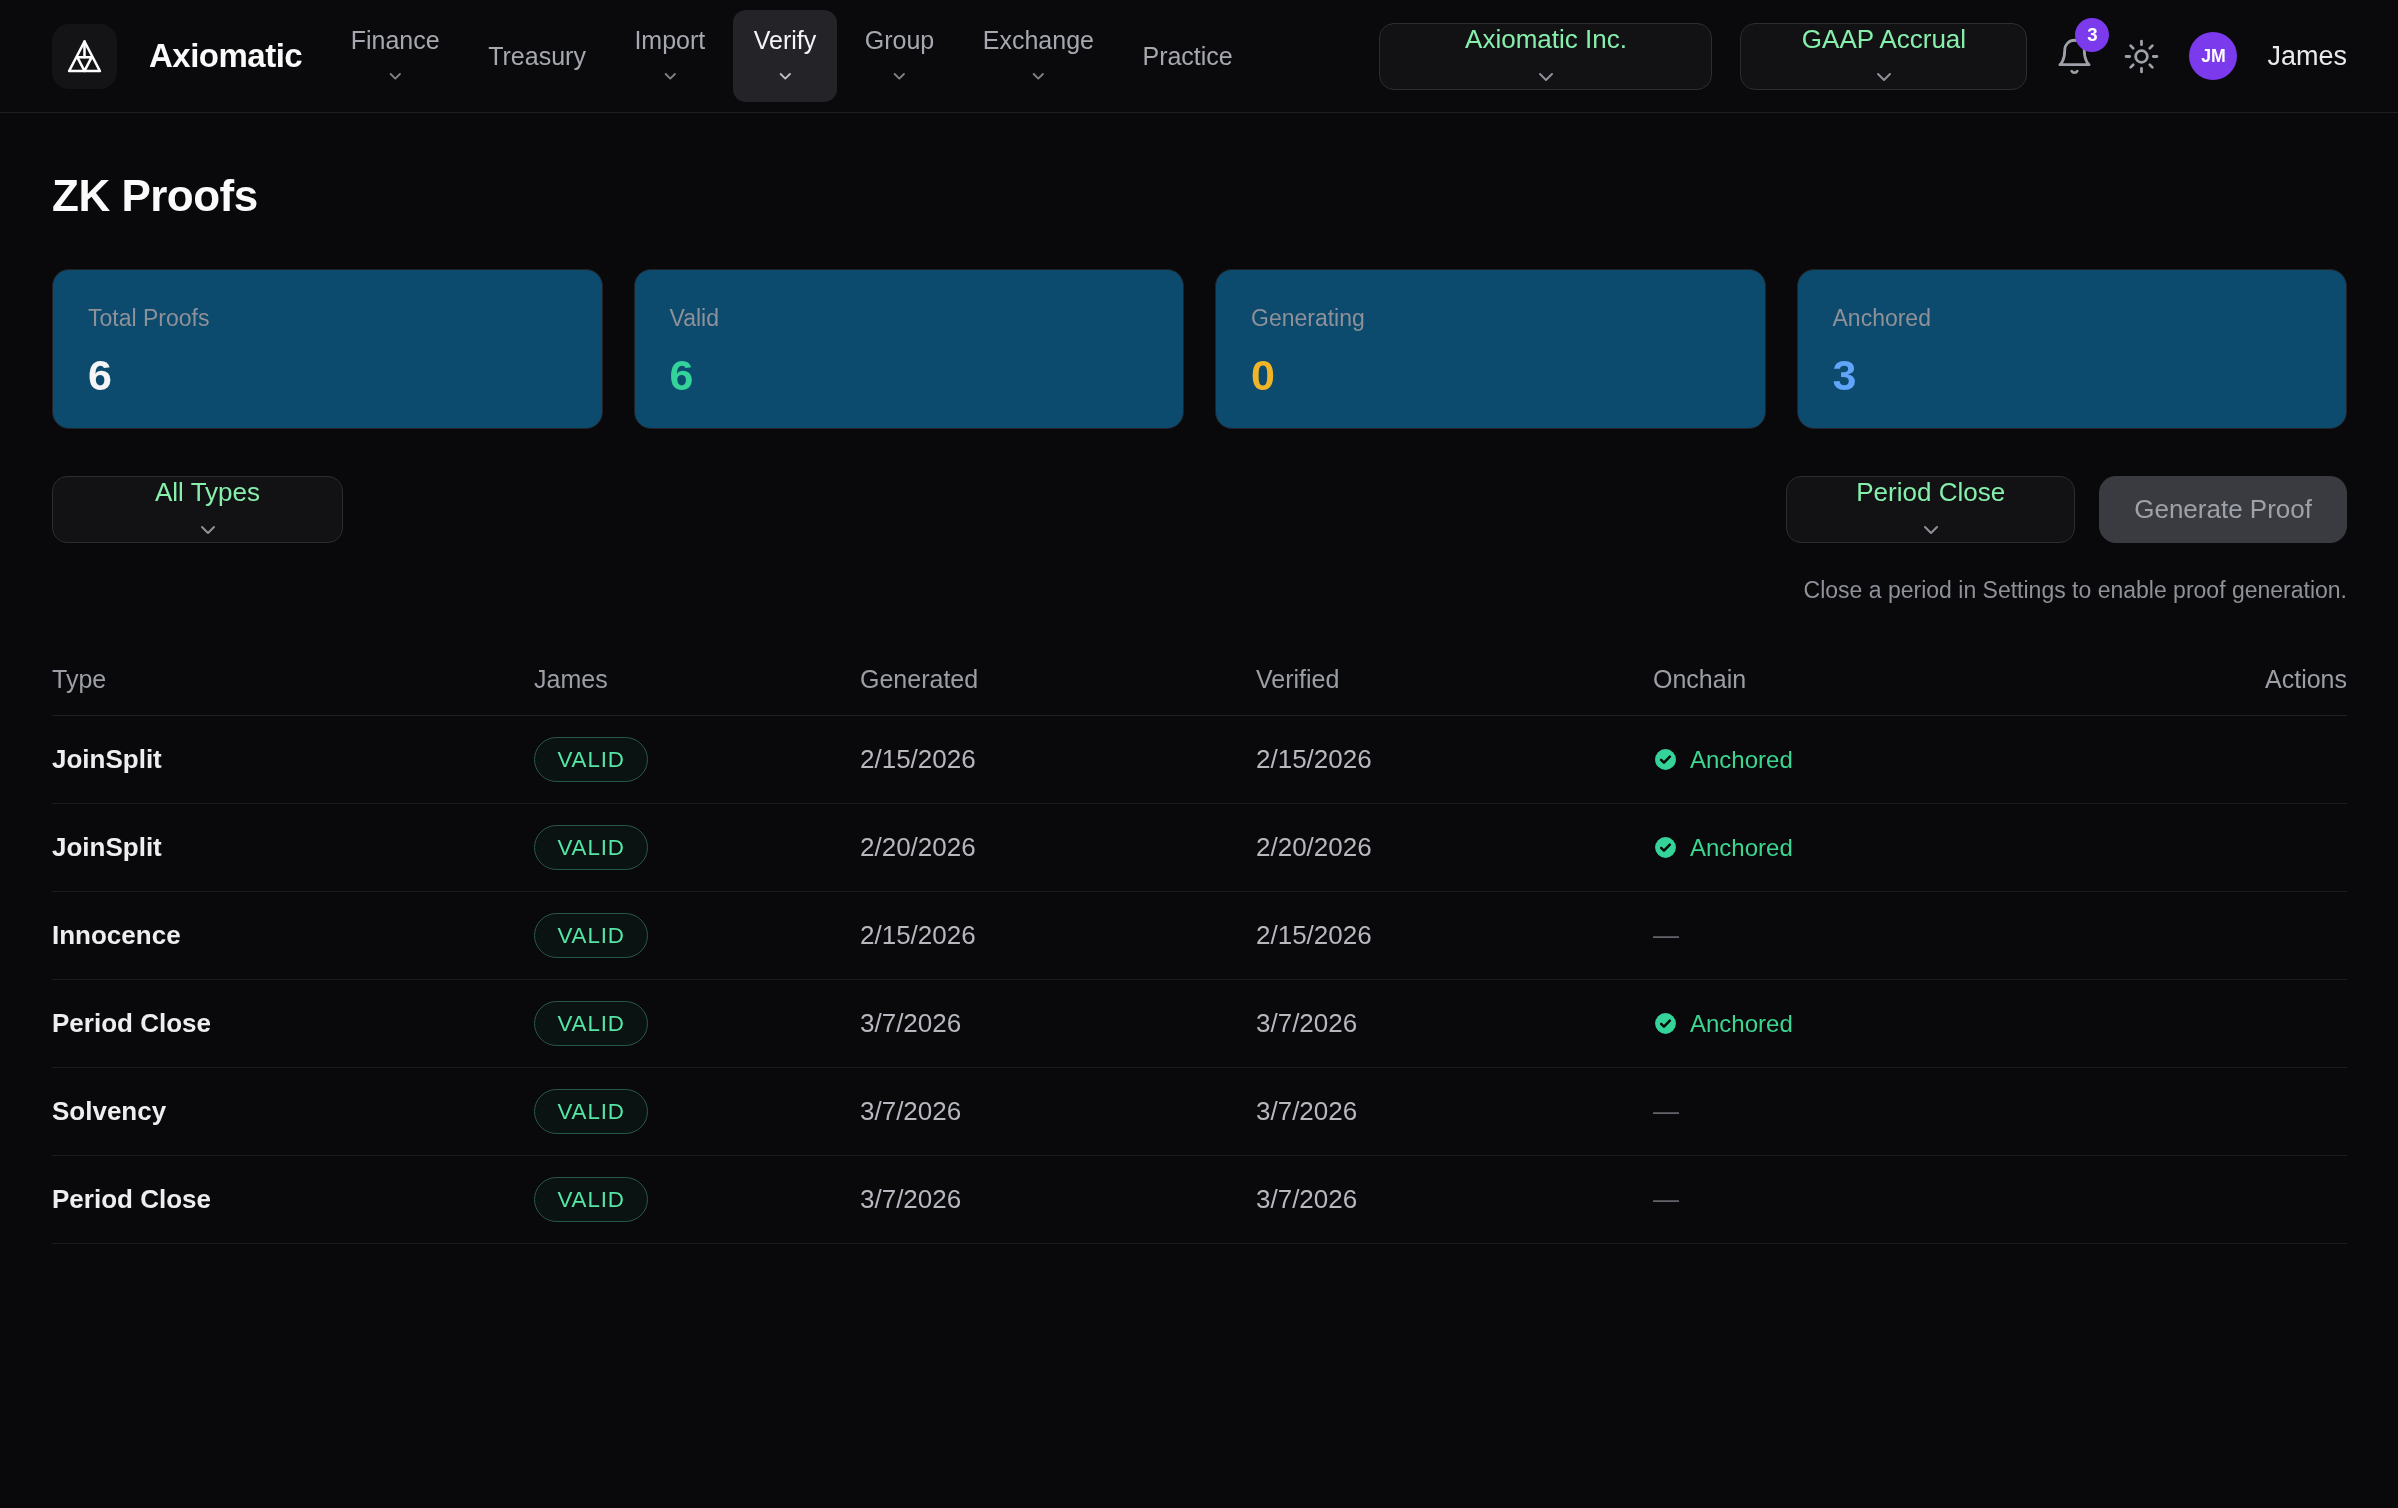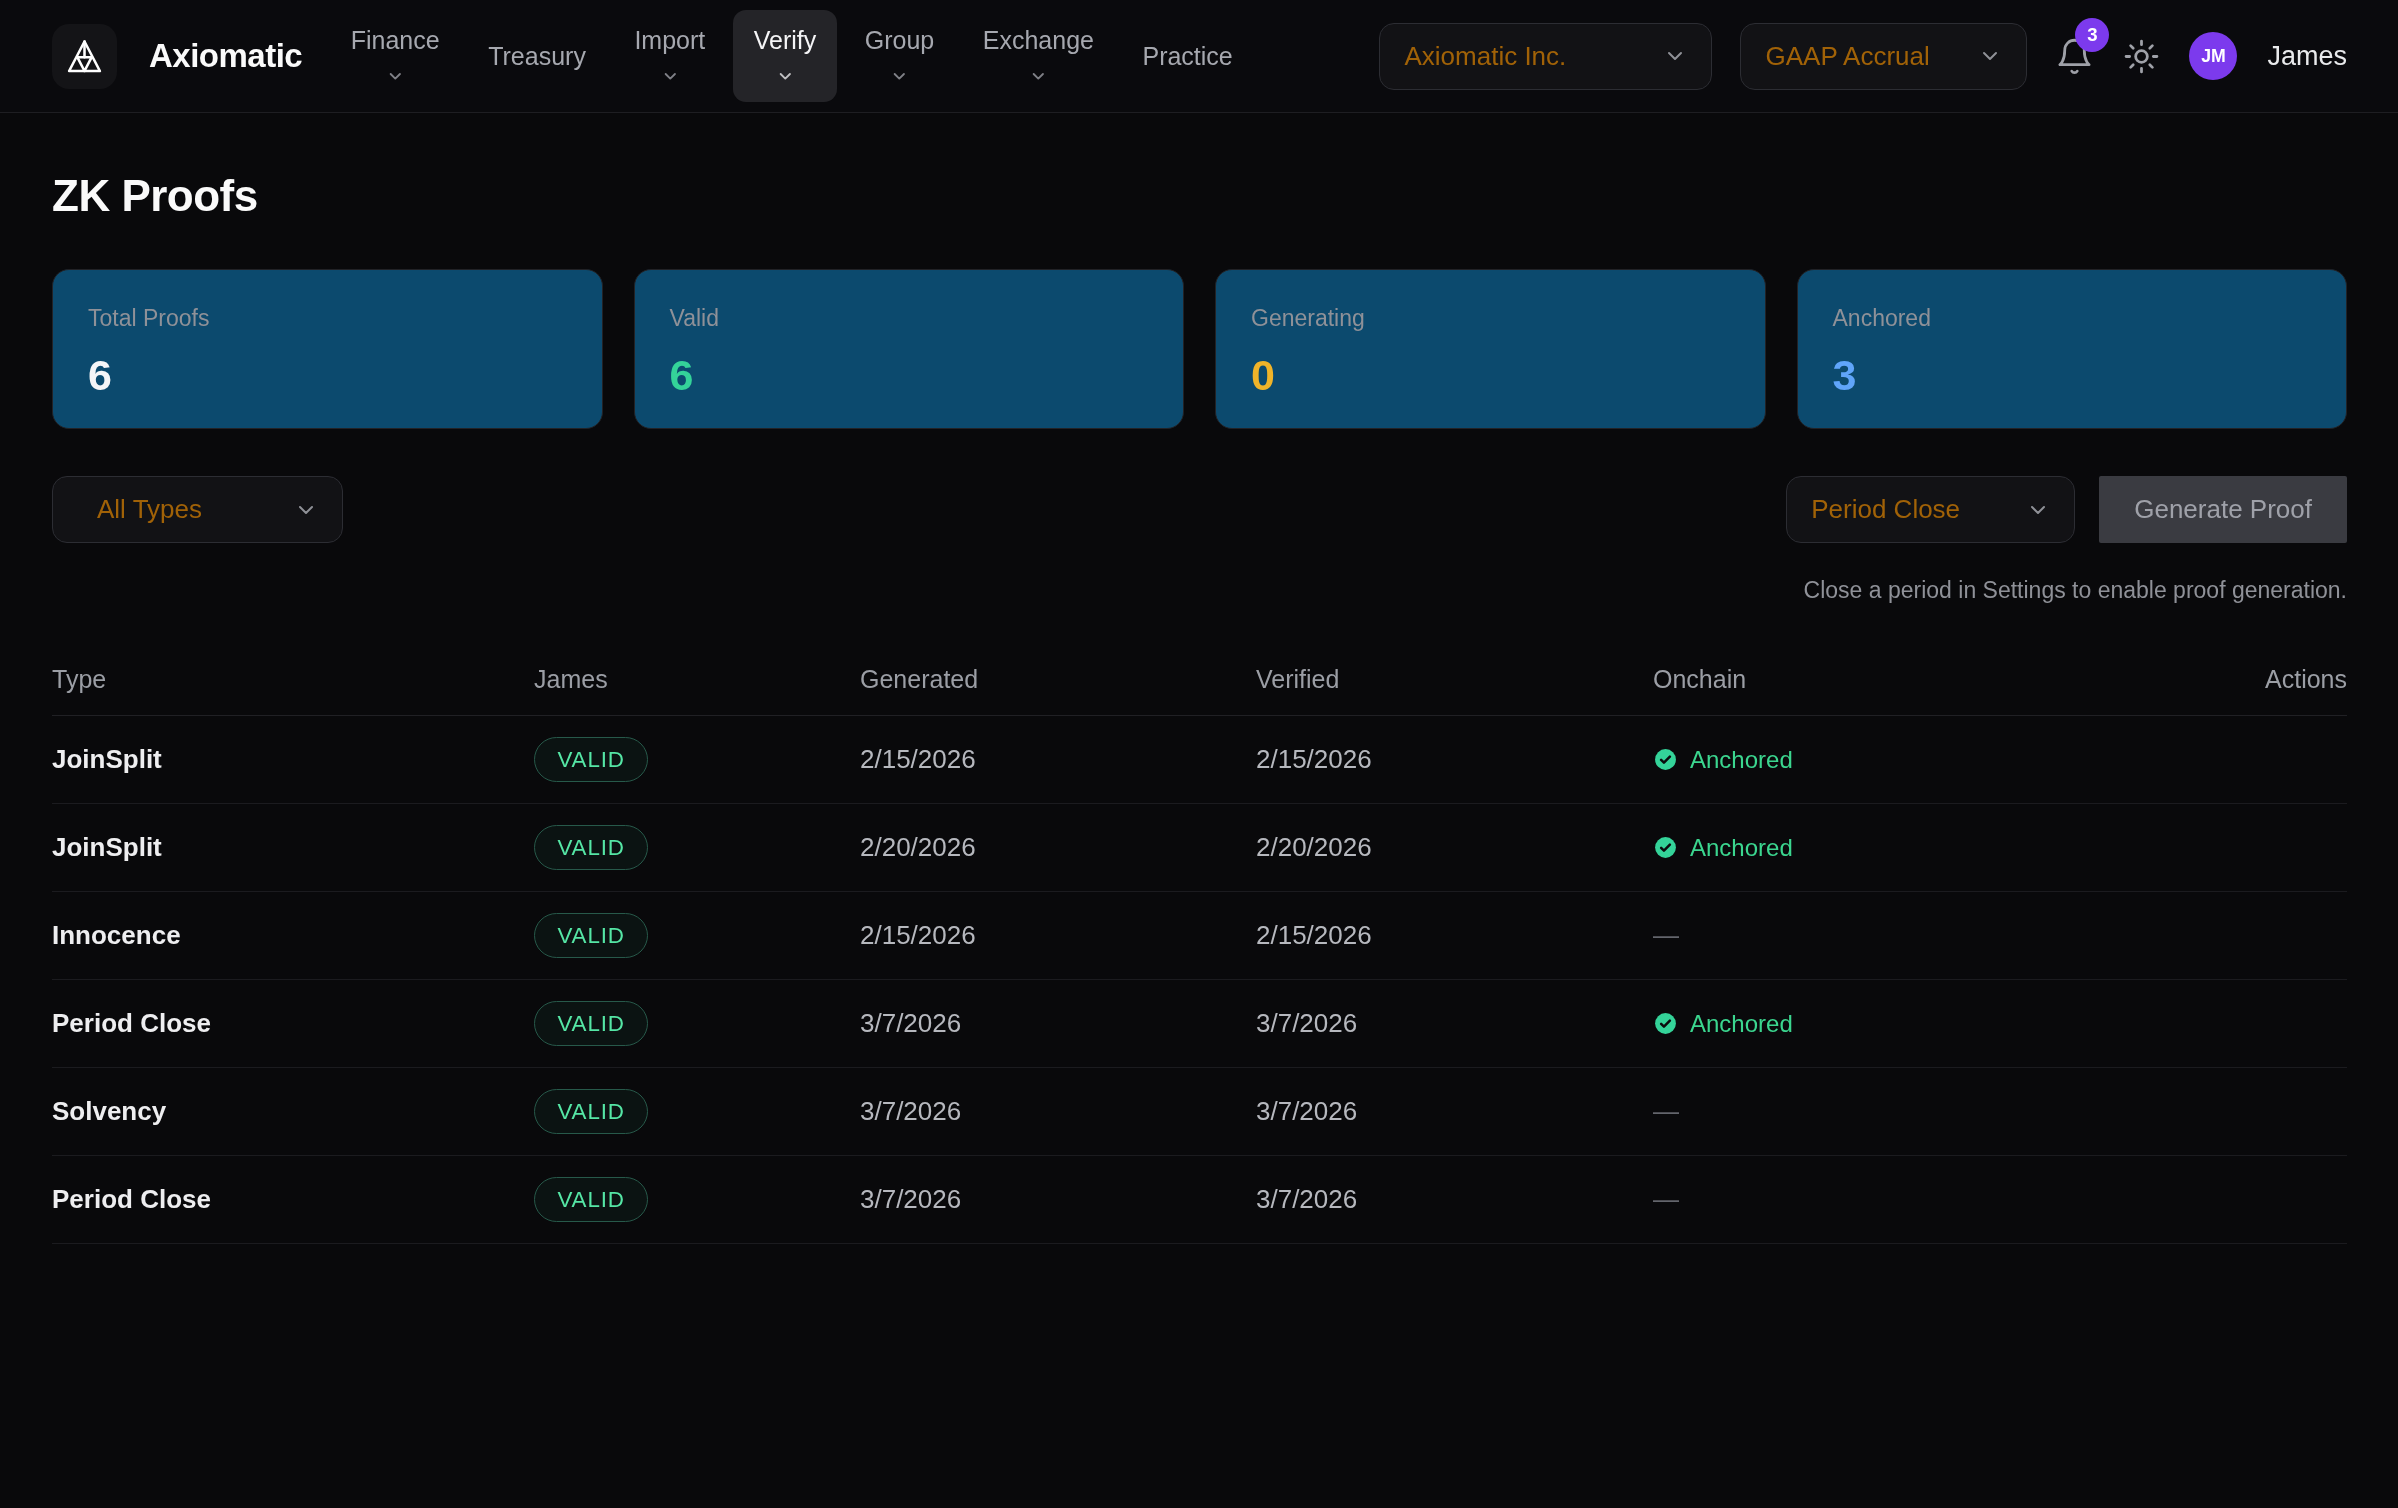--- a/index.html
+++ b/index.html
@@ -40,22 +40,22 @@
   .chev-lg { width: 24px; height: 24px; color: #8f9197; flex: none; }
 
   .topbar-right { margin-left: auto; display: flex; align-items: center; gap: 28px; }
   .select-box {
     height: 67px;
     background: #121215;
     border: 1.9px solid #2c2d33;
     border-radius: 15px;
     display: flex; align-items: center; justify-content: space-between;
     padding: 0 24px;
-    font-size: 26px; color: #a16207;
-    cursor: pointer; white-space: nowrap;
+    font-size: 26px; color: #86efac;
+    cursor: pointer; white-space: nowrap; flex-direction: column;
   }
   .company-select { width: 333px; }
   .ledger-select { width: 287px; }
 
   .icon-btn { position: relative; color: #9fa1a8; cursor: pointer; display: flex; align-items: center; }
   .icon-btn svg { width: 39px; height: 39px; }
   .notif-badge {
     position: absolute; top: -18.6px; right: -15px;
     min-width: 34px; height: 34px; border-radius: 50%;
     color: #fff; font-size: 18.6px; font-weight: 700;
@@ -84,21 +84,21 @@
   .stat-label { color: #8f9198; font-size: 23px; }
   .stat-value { font-size: 43px; font-weight: 700; margin-top: 18.6px; }
 
   .filter-row { margin-top: 47px; display: flex; align-items: center; }
   .type-filter { width: 291px; padding-left: 44px; }
   .right-controls { margin-left: auto; display: flex; align-items: center; gap: 24px; }
   .period-select { width: 289px; }
   .generate-btn {
     height: 67px;
     border: none;
-    border-radius: 2px;
+    border-radius: 17px;
     background: #3a3b41;
     color: #9fa1a9;
     font-size: 26px; font-weight: 500;
     font-family: inherit;
     padding: 0 35px;
     cursor: not-allowed;
   }
   .helper-text { margin-top: 34px; text-align: right; color: #8f9198; font-size: 23px; }
 
   

